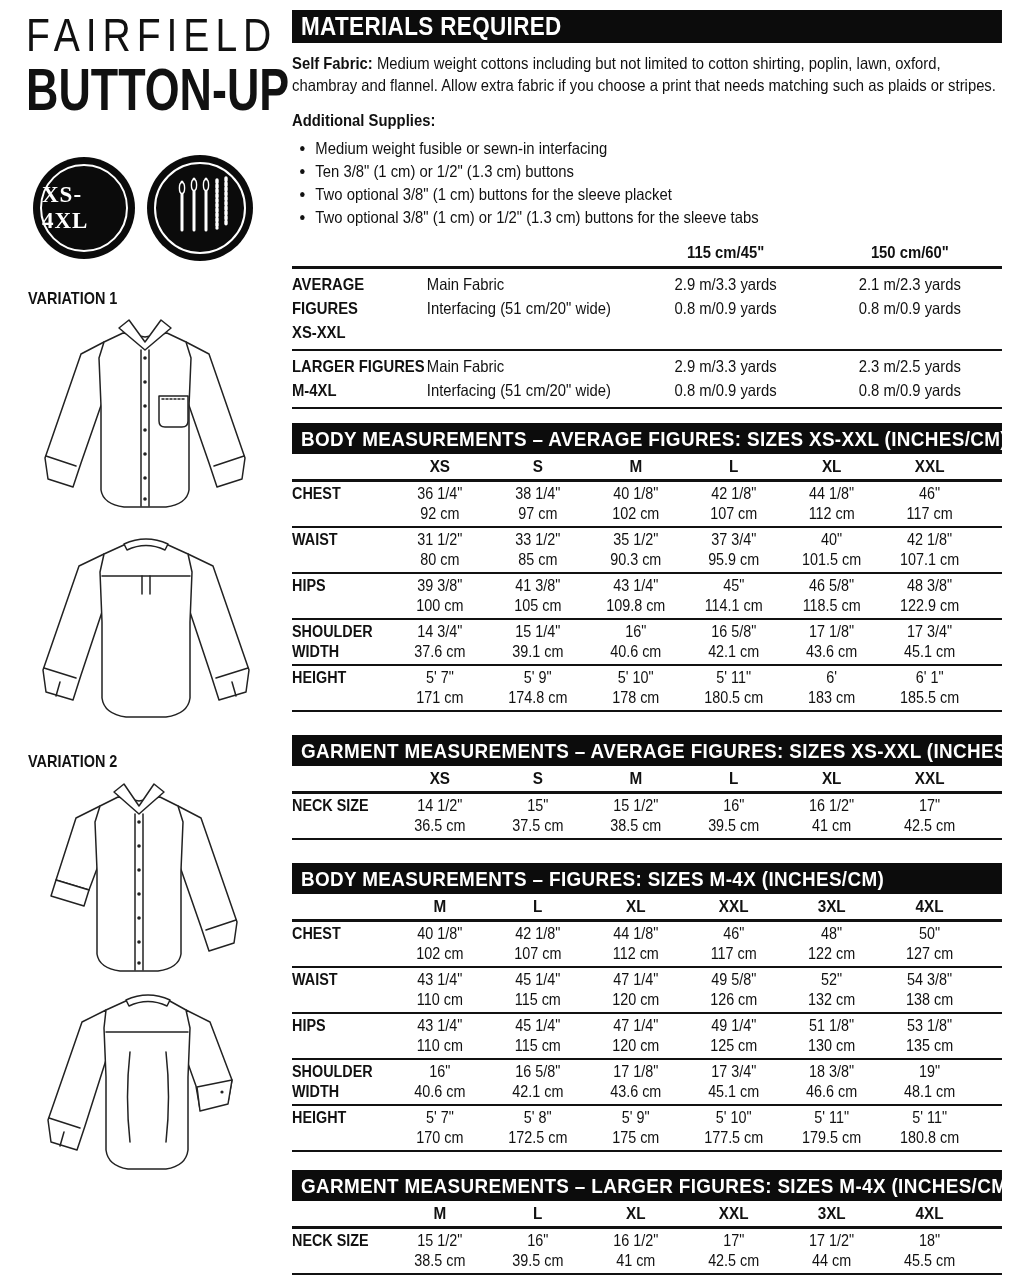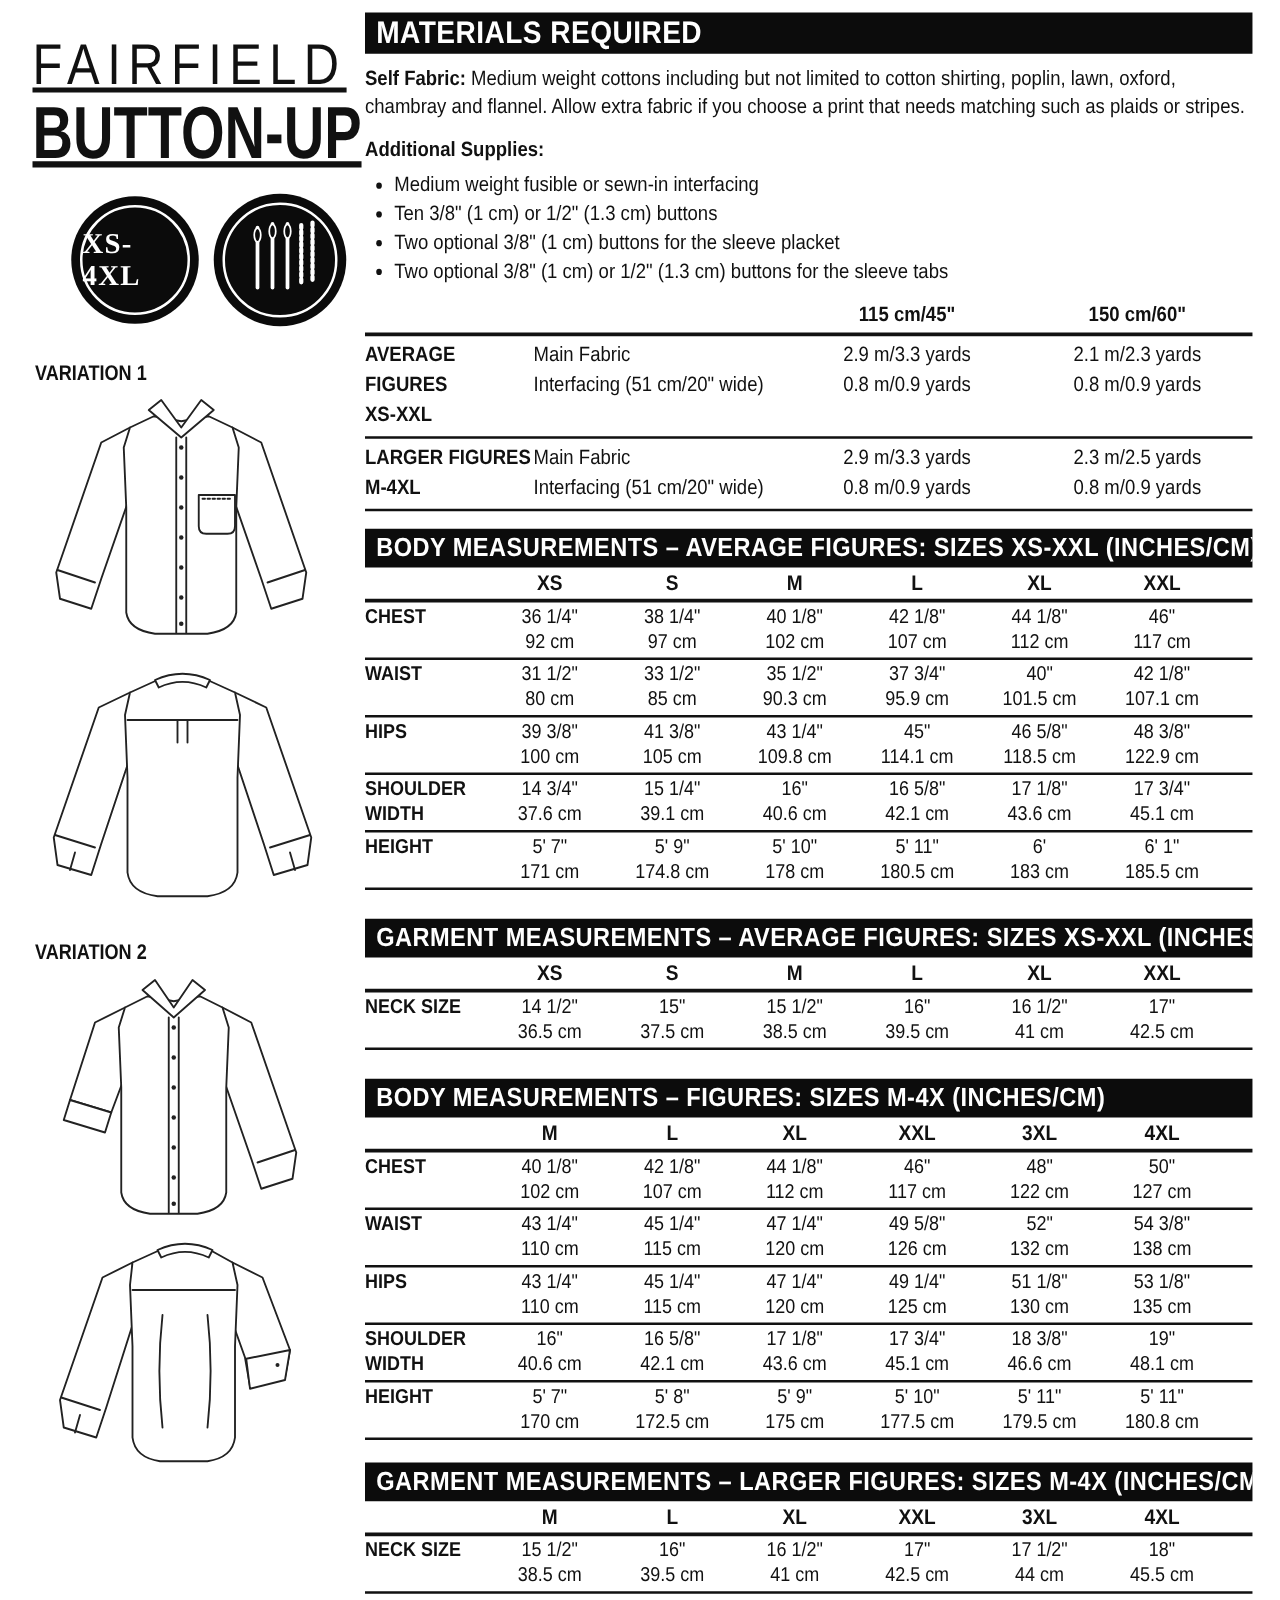--- a/index.html
+++ b/index.html
@@ -1,27 +1,27 @@
 <!DOCTYPE html>
 <html><head>
 <meta charset="utf-8">
 <style>
   html,body{margin:0;padding:0;}
   body{
     width:1024px;height:1280px;position:relative;background:#ffffff;
     font-family:"Liberation Sans", sans-serif;color:#111;overflow:hidden;
   }
   
-  .brand{position:absolute;left:26px;top:28px;text-decoration:underline;}
+  .brand{position:absolute;left:26px;top:12px;}
   .brand-1{font-size:46px;line-height:1.02;font-weight:400;letter-spacing:7px;
     transform:scaleX(0.85);transform-origin:left top;white-space:nowrap;}
   .brand-2{font-size:59px;line-height:1.0;font-weight:700;margin-top:2px;
     transform:scaleX(0.76);transform-origin:left top;white-space:nowrap;}
   .badge{position:absolute;border-radius:50%;background:#0b0b0b;border:2px solid #fff;
-    box-shadow:0 0 0 7px #0b0b0b;display:flex;align-items:center;justify-content:center;margin-left:24px;}
+    box-shadow:0 0 0 7px #0b0b0b;display:flex;align-items:center;justify-content:center;}
   .badge-size{left:40px;top:164px;width:84px;height:84px;}
   .badge-needles{left:154px;top:162px;width:88px;height:88px;}
   .badge-text{font-family:"Liberation Serif", serif;font-weight:700;font-size:23px;
     color:#fff;letter-spacing:1px;}
   .variation-label{position:absolute;font-weight:700;font-size:17px;
     transform:scaleX(0.85);transform-origin:left top;white-space:nowrap;}
   .vl-1{left:28px;top:289px;}
   .vl-2{left:28px;top:752px;}
   .illus{position:absolute;}
   .il-v1f{left:20px;top:306px;}

